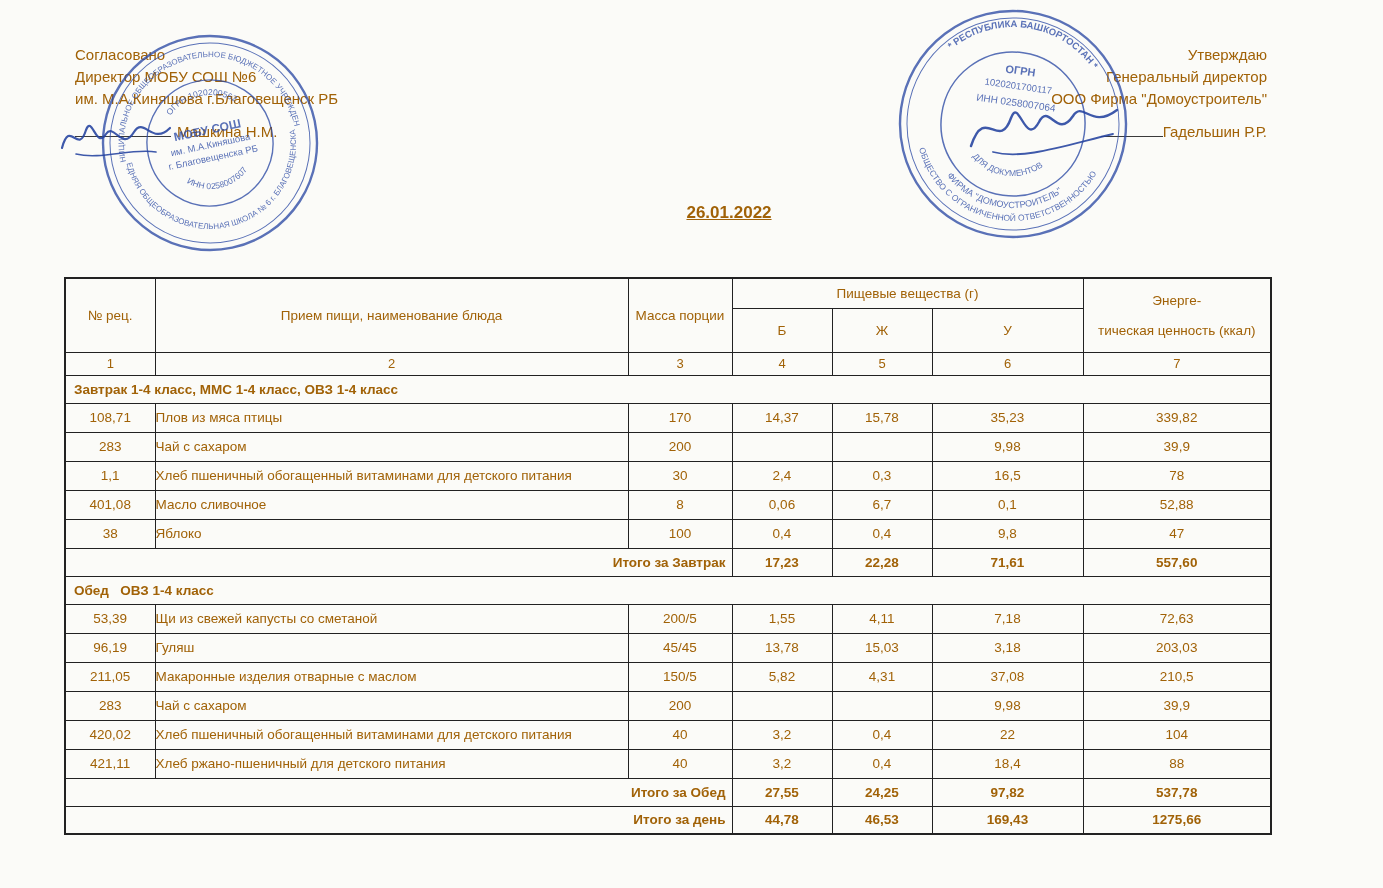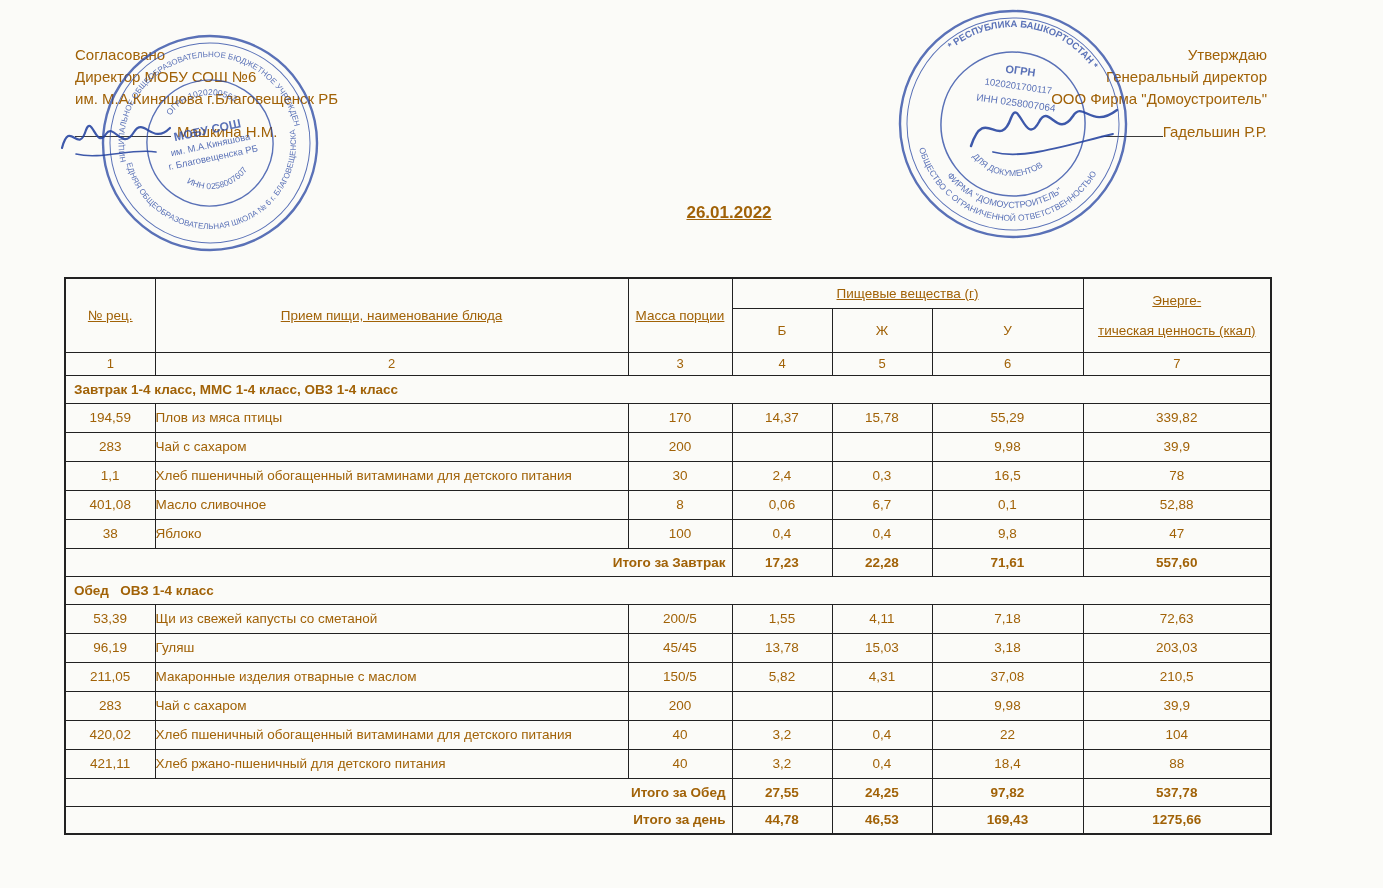--- a/index.html
+++ b/index.html
@@ -20,21 +20,21 @@
     position:absolute; top:203px; left:0; right:0; text-align:center;
     font-weight:bold; font-size:17px; padding-left:75px;text-decoration:underline;
   }
   table.menu {
     position:absolute; left:64px; top:277px; width:1206px;
     border-collapse:collapse; table-layout:fixed;
     font-size:13.5px; border:2px solid #222; background:transparent;
   }
   .menu td { border:1px solid #222; padding:2px 6px; vertical-align:middle; }
   .menu thead td { text-align:center; }
-  .menu tr.h1 td { height:30px;text-decoration:underline; }
+  .menu tr.h1 td { height:30px; }
   .menu tr.h2 td { height:44px; }
   .menu tr.nums td { height:23px; font-size:13px; }
   .menu .c { text-align:center; }
   .menu .name { text-align:left; padding-left:0; }
   .menu .section-title { font-weight:bold; white-space:pre-wrap; text-align:left; padding-left:8px;margin-top:26px; }
   .menu tr.section-row td { height:28px; }
   .menu tr.item-row td { height:29px; }
   .menu tr.total-row td { height:28px; font-weight:bold; }
   .menu .total-label { text-align:right; padding-left:8px; }
   .energy-h div { line-height:17px; }
@@ -161,26 +161,26 @@
         <td>5</td>
         <td>6</td>
         <td>7</td>
       </tr>
     </thead>
     <tbody>
         <tr class="section-row">
           <td class="section-title" colspan="7">Завтрак 1-4 класс, ММС 1-4 класс, ОВЗ 1-4 класс</td>
         </tr>
         <tr class="item-row">
-          <td class="c">194,59</td>
+          <td class="c">108,71</td>
           <td class="name">Плов из мяса птицы</td>
           <td class="c">170</td>
           <td class="c">14,37</td>
           <td class="c">15,78</td>
-          <td class="c">55,29</td>
+          <td class="c">35,23</td>
           <td class="c">339,82</td>
         </tr>
         <tr class="item-row">
           <td class="c">283</td>
           <td class="name">Чай с сахаром</td>
           <td class="c">200</td>
           <td class="c"></td>
           <td class="c"></td>
           <td class="c">9,98</td>
           <td class="c">39,9</td>

